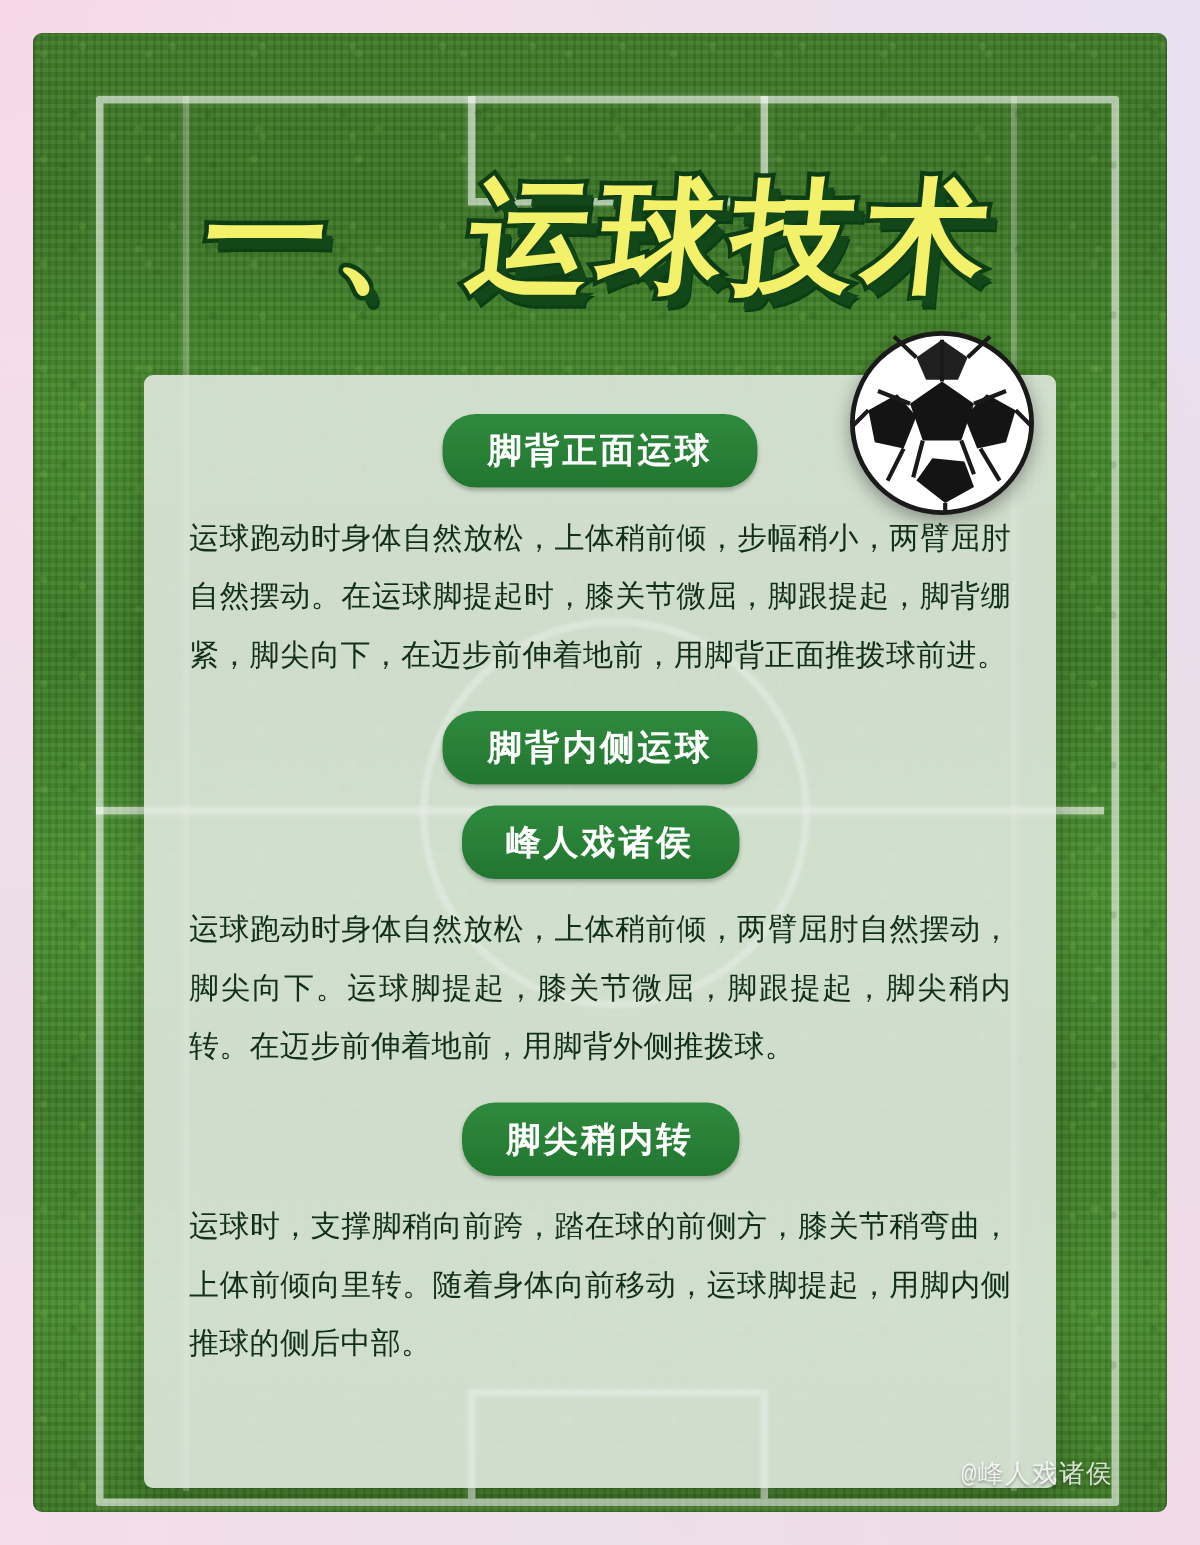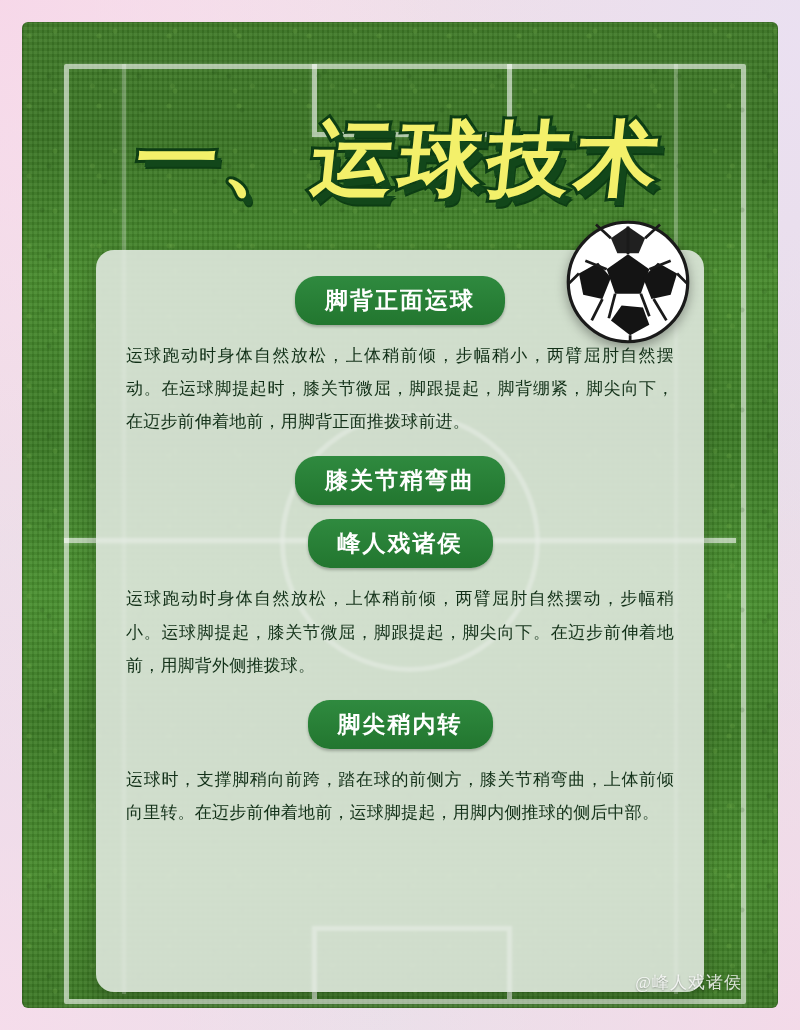--- a/index.html
+++ b/index.html
@@ -127,21 +127,21 @@
   }
 
   
   .card {
     position: absolute;
     left: 74px;
     top: 228px;
     width: 608px;
     height: 742px;
     background: rgba(228,235,226,0.88);
-    border-radius: 18px;
+    border-radius: 6px;
     box-shadow: 0 6px 18px rgba(0,0,0,0.22);
     z-index: 6;
     padding: 26px 30px 10px 30px;
     box-sizing: border-box;
     backdrop-filter: blur(1px);
   }
 
   .section { margin-bottom: 10px; }
 
   .pill {
@@ -154,39 +154,39 @@
     font-size: 23px;
     letter-spacing: 2px;
     padding: 9px 30px;
     border-radius: 22px;
     box-shadow: 0 2px 3px rgba(0,0,0,.25);
     font-family: "DejaVu Sans", "Liberation Sans", sans-serif;
   }
 
   .para {
     color: #123018;
-    font-size: 17px;
+    font-size: 20px;
     line-height: 1.95;
     text-align: justify;
     letter-spacing: .2px;
     margin: 0 0 18px 0;
     font-family: "DejaVu Sans", "Liberation Sans", sans-serif;
   }
 
   
   .watermark {
     position: absolute;
     right: 36px;
     bottom: 14px;
     color: rgba(255,255,255,0.82);
     font-size: 17px;
     letter-spacing: 1px;
     z-index: 8;
     text-shadow: 0 1px 2px rgba(0,0,0,.35);
-    font-family: Liberation Serif, serif;
+    font-family: Liberation Mono, monospace;
   }
 </style>
 </head>
 <body>
 
 <div class="poster">
   <div class="field">
 
     <div class="lines">
       <div class="box-outline" style="left:42px; top:42px; width:672px; height:930px; border-radius:2px;"></div>
@@ -216,30 +216,30 @@
     </svg>
 
     <div class="card">
 
       <div class="section">
         <div class="pill">脚背正面运球</div>
         <p class="para">运球跑动时身体自然放松，上体稍前倾，步幅稍小，两臂屈肘自然摆动。在运球脚提起时，膝关节微屈，脚跟提起，脚背绷紧，脚尖向下，在迈步前伸着地前，用脚背正面推拨球前进。</p>
       </div>
 
       <div class="section">
-        <div class="pill">膝关节稍弯曲</div>
+        <div class="pill">脚背内侧运球</div>
       </div>
 
       <div class="section">
         <div class="pill">峰人戏诸侯</div>
-        <p class="para">运球跑动时身体自然放松，上体稍前倾，两臂屈肘自然摆动，步幅稍小。运球脚提起，膝关节微屈，脚跟提起，脚尖向下。在迈步前伸着地前，用脚背外侧推拨球。</p>
+        <p class="para">运球跑动时身体自然放松，上体稍前倾，两臂屈肘自然摆动，脚尖向下。运球脚提起，膝关节微屈，脚跟提起，脚尖稍内转。在迈步前伸着地前，用脚背外侧推拨球。</p>
       </div>
 
       <div class="section">
         <div class="pill">脚尖稍内转</div>
-        <p class="para">运球时，支撑脚稍向前跨，踏在球的前侧方，膝关节稍弯曲，上体前倾向里转。在迈步前伸着地前，运球脚提起，用脚内侧推球的侧后中部。</p>
+        <p class="para">运球时，支撑脚稍向前跨，踏在球的前侧方，膝关节稍弯曲，上体前倾向里转。随着身体向前移动，运球脚提起，用脚内侧推球的侧后中部。</p>
       </div>
 
     </div>
 
     <div class="watermark">@峰人戏诸侯</div>
   </div>
 </div>
 
 </body></html>

